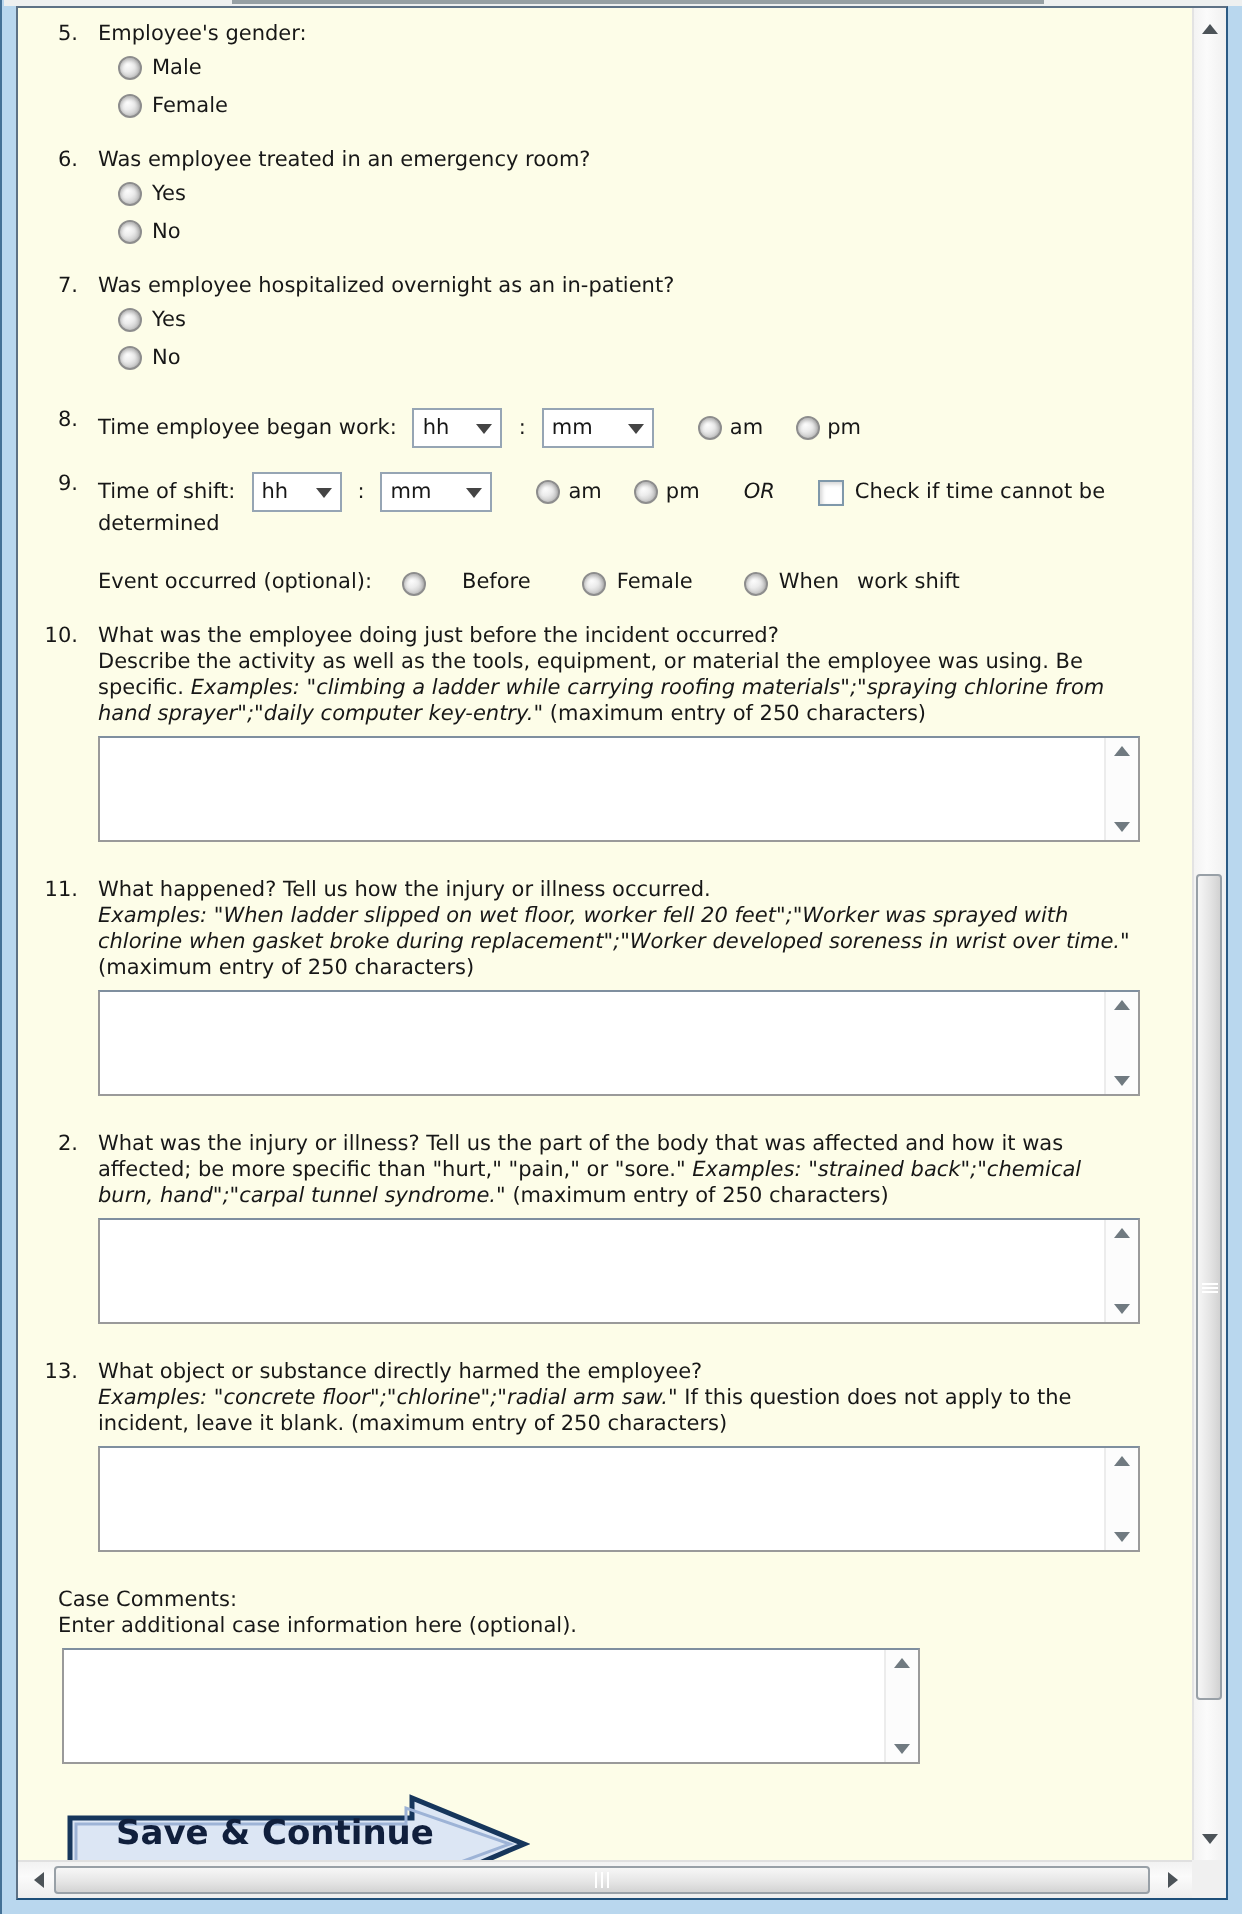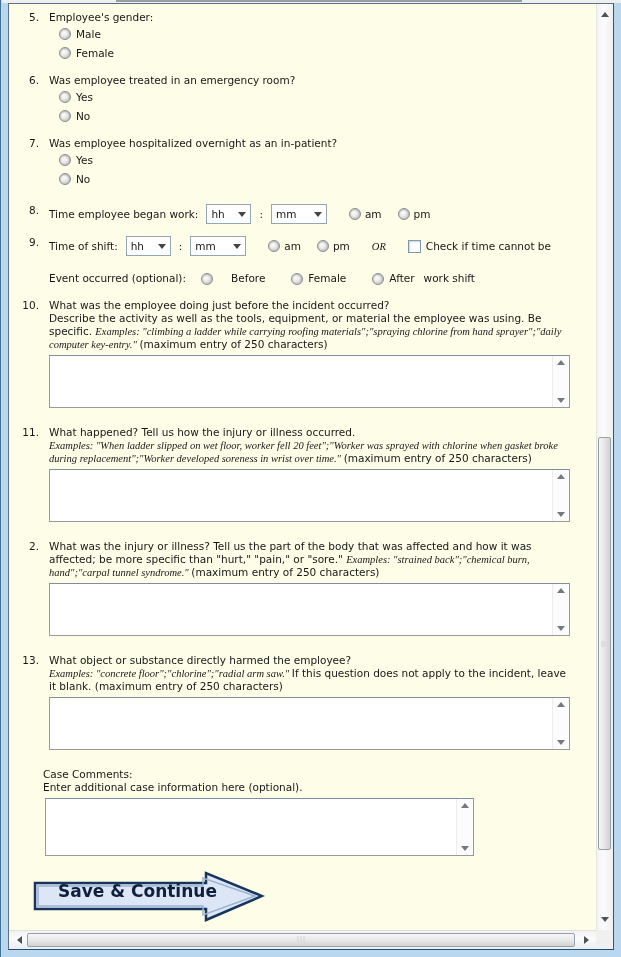--- a/index.html
+++ b/index.html
@@ -64,40 +64,40 @@
     padding: 0 4px; vertical-align: middle;
   }
   .select .caret {
     width: 0; height: 0; margin-left: 6px;
     border-left: 4px solid transparent; border-right: 4px solid transparent;
     border-top: 5px solid #444;
   }
   .sel-hh { width: 45px; } .sel-mm { width: 56px; }
   .inline-row { display: flex; align-items: center; flex-wrap: wrap; }
   .inline-row .gap-s { width: 8px; } .inline-row .gap-m { width: 16px; } .inline-row .gap-l { width: 22px; }
-  .it { font-style: italic; font-family: Liberation Serif, serif; }
+  .it { font-style: italic; }
   
   .ta {
     position: relative; width: 100%; height: 53px;
     background: #fff; border: 1px solid #9a9a9a; border-top-color: #7f8f9f;
     margin-top: 4px;
   }
   .ta-rail {
     position: absolute; top: 0; right: 0; bottom: 0; width: 17px;
     background: #fcfcfc; border-left: 1px solid #ececec;
   }
   .ta-up, .ta-down { position: absolute; left: 50%; transform: translateX(-50%); }
   .ta-up { top: 4px; width: 0; height: 0;
     border-left: 4px solid transparent; border-right: 4px solid transparent;
     border-bottom: 5px solid #707a80; }
   .ta-down { bottom: 4px; width: 0; height: 0;
     border-left: 4px solid transparent; border-right: 4px solid transparent;
     border-top: 5px solid #707a80; }
   
-  .case-block { padding-left: 8px; margin-left: 26px; }
+  .case-block { padding-left: 20px; }
   .case-ta { width: 429px; height: 58px; margin-left: 2px; }
   
   .arrow-wrap { position: relative; width: 232px; height: 52px; margin: 14px 0 12px 24px; cursor: pointer; }
   .arrow-label {
     position: absolute; left: 25px; top: 15px;
     font-size: 17px; font-weight: bold; color: #101f3c;
     white-space: nowrap;
   }
   
   .vscroll {
@@ -240,31 +240,32 @@
             <span class="lbl" style="margin-left:4px;">am</span>
             <span class="gap-m"></span>
             <span class="radio"></span>
             <span class="lbl" style="margin-left:4px;">pm</span>
             <span class="gap-l"></span>
             <span class="it">OR</span>
             <span class="gap-l"></span>
             <span class="checkbox"></span>
             <span class="lbl" style="margin-left:5px;">Check if time cannot be</span>
           </div>
+          <div>determined</div>
           <div class="inline-row" style="margin-top:16px;">
             <span>Event occurred (optional):</span>
             <span style="width:15px;"></span>
             <span class="radio"></span>
             <span class="lbl" style="margin-left:18px;">Before</span>
             <span style="width:26px;"></span>
             <span class="radio"></span>
             <span class="lbl" style="margin-left:5px;">Female</span>
             <span style="width:26px;"></span>
             <span class="radio"></span>
-            <span class="lbl" style="margin-left:5px;">After</span>
+            <span class="lbl" style="margin-left:5px;">When</span>
             <span style="width:9px;"></span>
             <span>work shift</span>
           </div>
         </div>
       </div>
 
       <div class="q mb18">
         <div class="qnum">10.</div>
         <div class="qbody">
           <div>What was the employee doing just before the incident occurred?</div>

